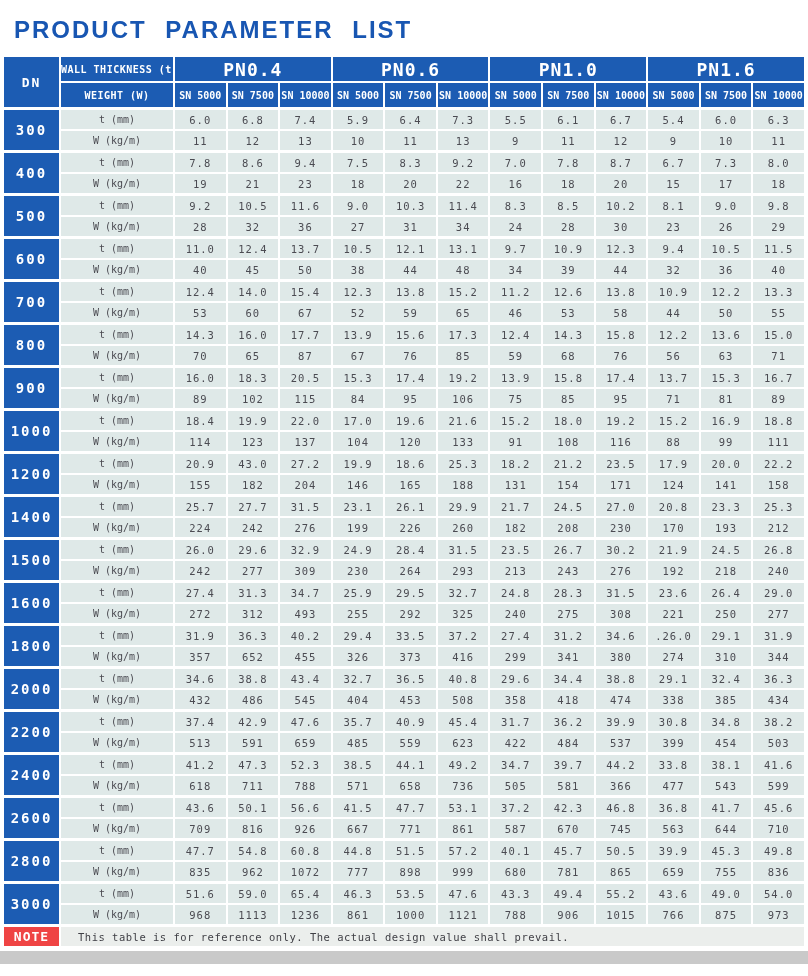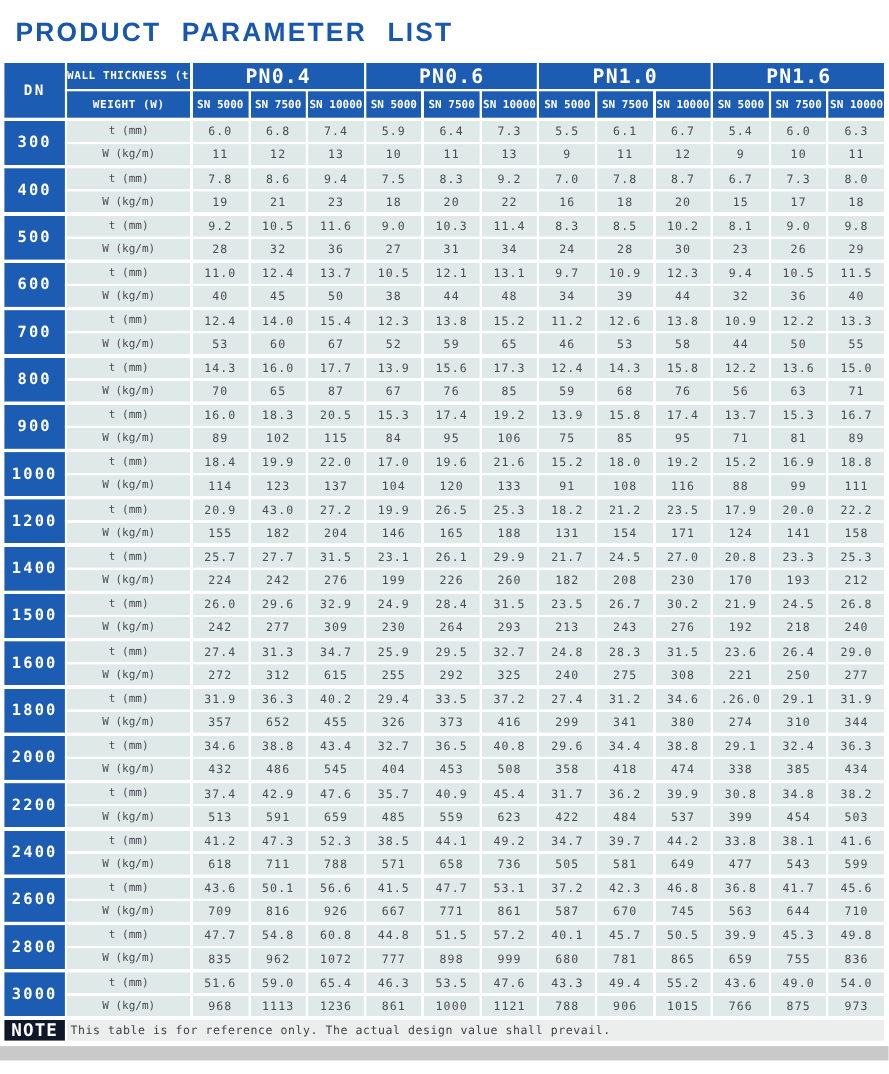--- a/index.html
+++ b/index.html
@@ -24,26 +24,26 @@
   th.lbl-head { font-size:10px; letter-spacing:0.5px; height:24px; }
   th.pn-head  { font-size:18px; letter-spacing:1px; height:24px; }
   th.sn-head  { font-size:10px; height:17px;text-align:center; }
   td.dn {
     background:#1c5cb3; color:#ffffff; font-size:14px; font-weight:bold; letter-spacing:2px;
   }
   td.lbl { background:#dfe9e8; color:#4b4b52; font-size:10px; height:19px; }
   td.val { background:#dfe9e8; color:#4b4b52; font-size:10.5px; letter-spacing:1px; height:19px; }
   tr.group-start > td { border-top:3px solid #ffffff; }
   td.note-dn {
-    background:#0f172a; color:#ffffff; font-size:16px; font-weight:bold;
+    background:#ef4444; color:#ffffff; font-size:13px; font-weight:bold;
     letter-spacing:1px; height:19px;
   }
   td.note-text {
     background:#ebeeec; color:#3f3f45; font-size:10.5px; text-align:left;
-    padding-left:3px; letter-spacing:0.5px;
+    padding-left:17px; letter-spacing:0.5px;
   }
   .bottom-strip {
     width:808px; height:13px; background:#c9c9c9; margin-top:3px;
   }
 </style>
 </head>
 <body>
 
 <div class="page">
   <h1 class="title">PRODUCT PARAMETER LIST</h1>
@@ -339,21 +339,21 @@
           <td class="val">99</td>
           <td class="val">111</td>
         </tr>
         <tr class="group-start">
           <td class="dn" rowspan="2">1200</td>
           <td class="lbl">t (mm)</td>
           <td class="val">20.9</td>
           <td class="val">43.0</td>
           <td class="val">27.2</td>
           <td class="val">19.9</td>
-          <td class="val">26.5</td>
+          <td class="val">18.6</td>
           <td class="val">25.3</td>
           <td class="val">18.2</td>
           <td class="val">21.2</td>
           <td class="val">23.5</td>
           <td class="val">17.9</td>
           <td class="val">20.0</td>
           <td class="val">22.2</td>
         </tr>
         <tr>
           <td class="lbl">W (kg/m)</td>
@@ -445,21 +445,21 @@
           <td class="val">28.3</td>
           <td class="val">31.5</td>
           <td class="val">23.6</td>
           <td class="val">26.4</td>
           <td class="val">29.0</td>
         </tr>
         <tr>
           <td class="lbl">W (kg/m)</td>
           <td class="val">272</td>
           <td class="val">312</td>
-          <td class="val">615</td>
+          <td class="val">493</td>
           <td class="val">255</td>
           <td class="val">292</td>
           <td class="val">325</td>
           <td class="val">240</td>
           <td class="val">275</td>
           <td class="val">308</td>
           <td class="val">221</td>
           <td class="val">250</td>
           <td class="val">277</td>
         </tr>
@@ -575,21 +575,21 @@
         <tr>
           <td class="lbl">W (kg/m)</td>
           <td class="val">618</td>
           <td class="val">711</td>
           <td class="val">788</td>
           <td class="val">571</td>
           <td class="val">658</td>
           <td class="val">736</td>
           <td class="val">505</td>
           <td class="val">581</td>
-          <td class="val">649</td>
+          <td class="val">366</td>
           <td class="val">477</td>
           <td class="val">543</td>
           <td class="val">599</td>
         </tr>
         <tr class="group-start">
           <td class="dn" rowspan="2">2600</td>
           <td class="lbl">t (mm)</td>
           <td class="val">43.6</td>
           <td class="val">50.1</td>
           <td class="val">56.6</td>

